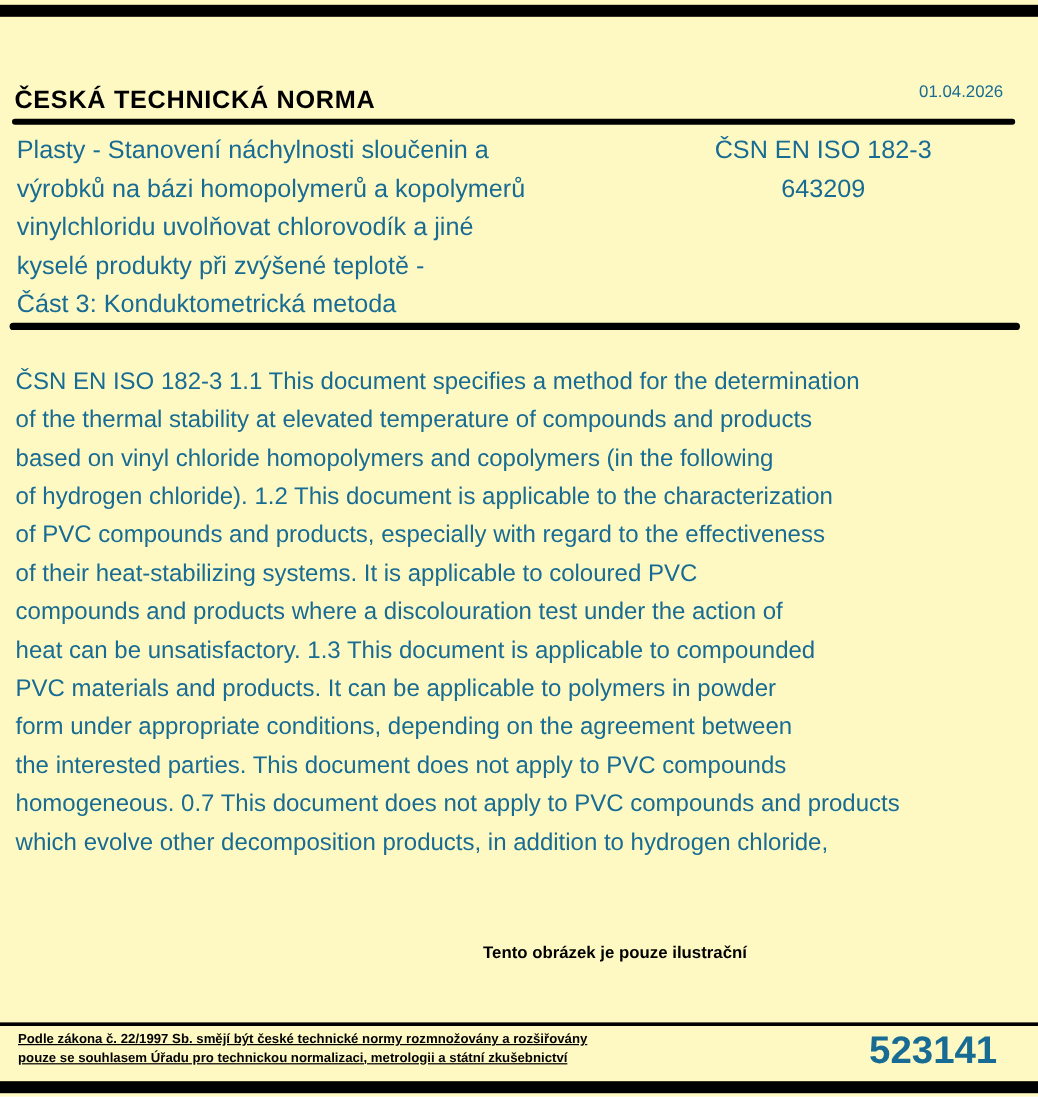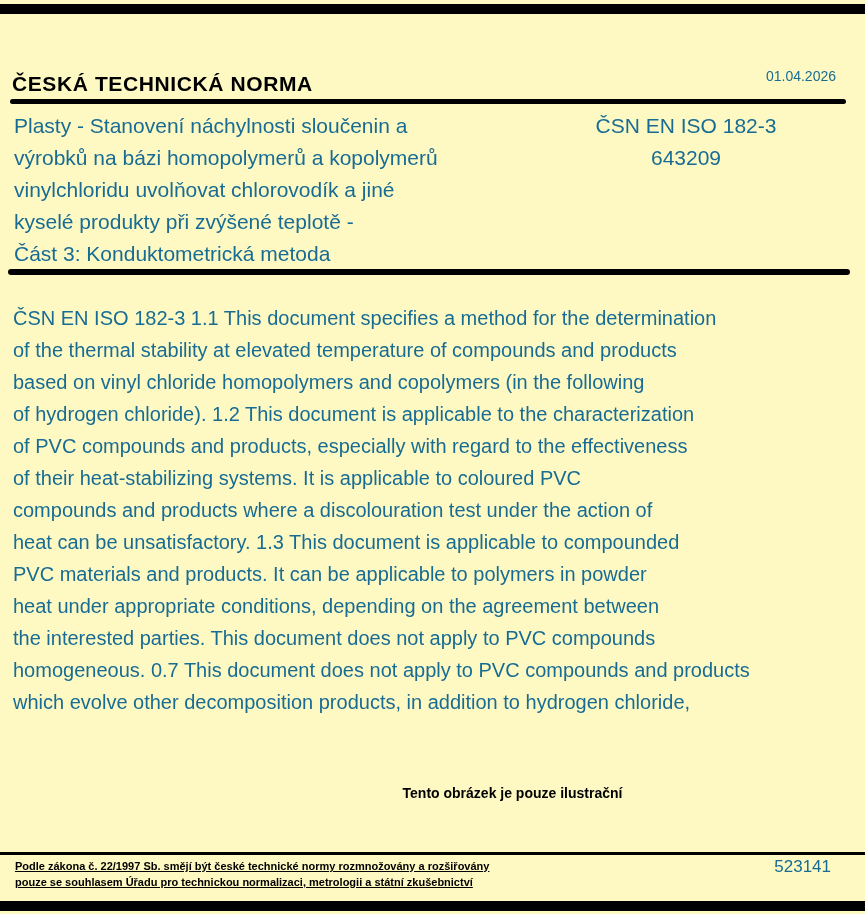--- a/index.html
+++ b/index.html
@@ -118,23 +118,24 @@
     font-size: 11px;
     font-weight: bold;
     line-height: 15.5px;
     color: #000000;
     text-decoration: underline;
   }
   .footer-number {
     position: absolute;
     right: 34px;
     top: 857px;
-    font-size: 17px;
+    font-size: 32px;
     color: #186c94;
     white-space: nowrap;
+    font-weight: bold;
   }
 </style>
 </head>
 <body>
 
 <div class="page">
 
   <div class="edge-bar top"></div>
 
   <div class="header-title">ČESKÁ TECHNICKÁ NORMA</div>
@@ -159,21 +160,21 @@
   <div class="abstract">
     <div>ČSN EN ISO 182-3 1.1 This document specifies a method for the determination</div>
     <div>of the thermal stability at elevated temperature of compounds and products</div>
     <div>based on vinyl chloride homopolymers and copolymers (in the following</div>
     <div>of hydrogen chloride).   1.2 This document is applicable to the characterization</div>
     <div>of PVC compounds and products, especially with regard to the effectiveness</div>
     <div>of their heat-stabilizing systems.   It is applicable to coloured PVC</div>
     <div>compounds and products where a discolouration test under the action of</div>
     <div>heat can be unsatisfactory.   1.3 This document is applicable to compounded</div>
     <div>PVC materials and products. It can be applicable to polymers in powder</div>
-    <div>heat under appropriate conditions, depending on the agreement between</div>
+    <div>form under appropriate conditions, depending on the agreement between</div>
     <div>the interested parties.   This document does not apply to PVC compounds</div>
     <div>homogeneous.   0.7 This document does not apply to PVC compounds and products</div>
     <div>which evolve other decomposition products, in addition to hydrogen chloride,</div>
   </div>
 
   <div class="caption">Tento obrázek je pouze ilustrační</div>
 
   <div class="footer-rule"></div>
 
   <div class="footer-legal">

